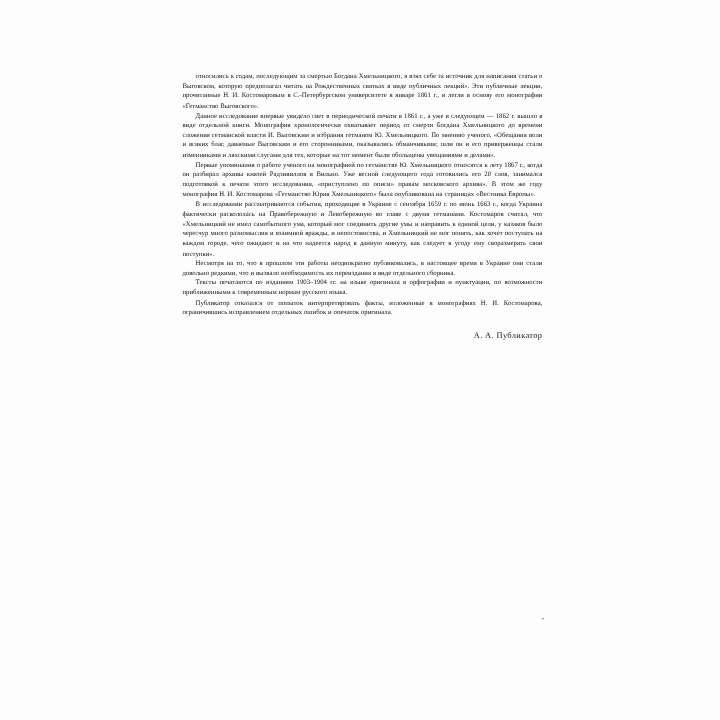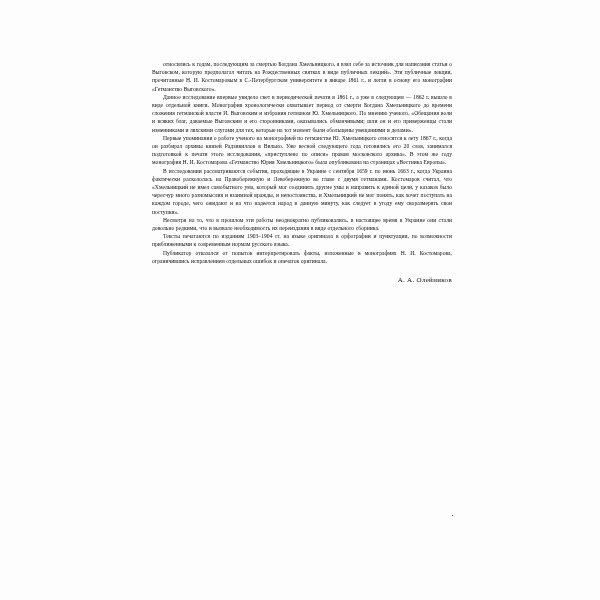--- a/index.html
+++ b/index.html
@@ -60,15 +60,15 @@
 <div class="page">
   <div class="text-column">
     <p class="para">относились к годам, последующим за смертью Богдана Хмельницкого, я взял себе за источник для написания статьи о Выговском, которую предполагал читать на Рождественных святках в виде публичных лекций». Эти публичные лекции, прочитанные Н. И. Костомаровым в С.-Петербургском университете в январе 1861 г., и легли в основу его монографии «Гетманство Выговского».</p>
     <p class="para">Данное исследование впервые увидело свет в периодической печати в 1861 г., а уже в следующем — 1862 г. вышло в виде отдельной книги. Монография хронологически охватывает период от смерти Богдана Хмельницкого до времени сложения гетманской власти И. Выговским и избрания гетманом Ю. Хмельницкого. По мнению ученого, «Обещания воли и всяких благ, даваемые Выговским и его сторонниками, оказывались обманчивыми; шли он и его приверженцы стали изменниками и ляхскими слугами для тех, которые на тот момент были обольщены увещаниями и делами».</p>
     <p class="para">Первые упоминания о работе ученого на монографией по гетманстве Ю. Хмельницкого относятся к лету 1867 г., когда он разбирал архивы князей Радзивиллов в Вильно. Уже весной следующего года готовились его 20 слов, занимался подготовкой к печати этого исследования, «приступлено по описи» правам московского архива». В этом же году монография Н. И. Костомарова «Гетманство Юрия Хмельницкого» была опубликована на страницах «Вестника Европы».</p>
     <p class="para">В исследовании рассматриваются события, проходящие в Украине с сентября 1659 г. по июнь 1663 г., когда Украина фактически раскололась на Правобережную и Левобережную во главе с двумя гетманами. Костомаров считал, что «Хмельницкий не имел самобытного ума, который мог соединить другие умы и направить к единой цели, у казаков было чересчур много разномыслия и взаимной вражды, и непостоянства, и Хмельницкий не мог понять, как хочет поступать на каждом городе, чего ожидают и на что надеется народ в данную минуту, как следует в угоду ему своразмерять свои поступки».</p>
     <p class="para">Несмотря на то, что в прошлом эти работы неоднократно публиковались, в настоящее время в Украине они стали довольно редкими, что и вызвало необходимость их переиздания в виде отдельного сборника.</p>
     <p class="para">Тексты печатаются по изданиям 1903–1904 гг. на языке оригинала в орфографии и пунктуации, по возможности приближенными к современным нормам русского языка.</p>
     <p class="para">Публикатор отказался от попыток интерпретировать факты, изложенные в монографиях Н. И. Костомарова, ограничившись исправлением отдельных ошибок и опечаток оригинала.</p>
     <div class="dot-mark"></div>
-    <div class="signature">А. А. Олейников</div>
+    <div class="signature">А. А. Публикатор</div>
   </div>
 </div>
 
 </body></html>

